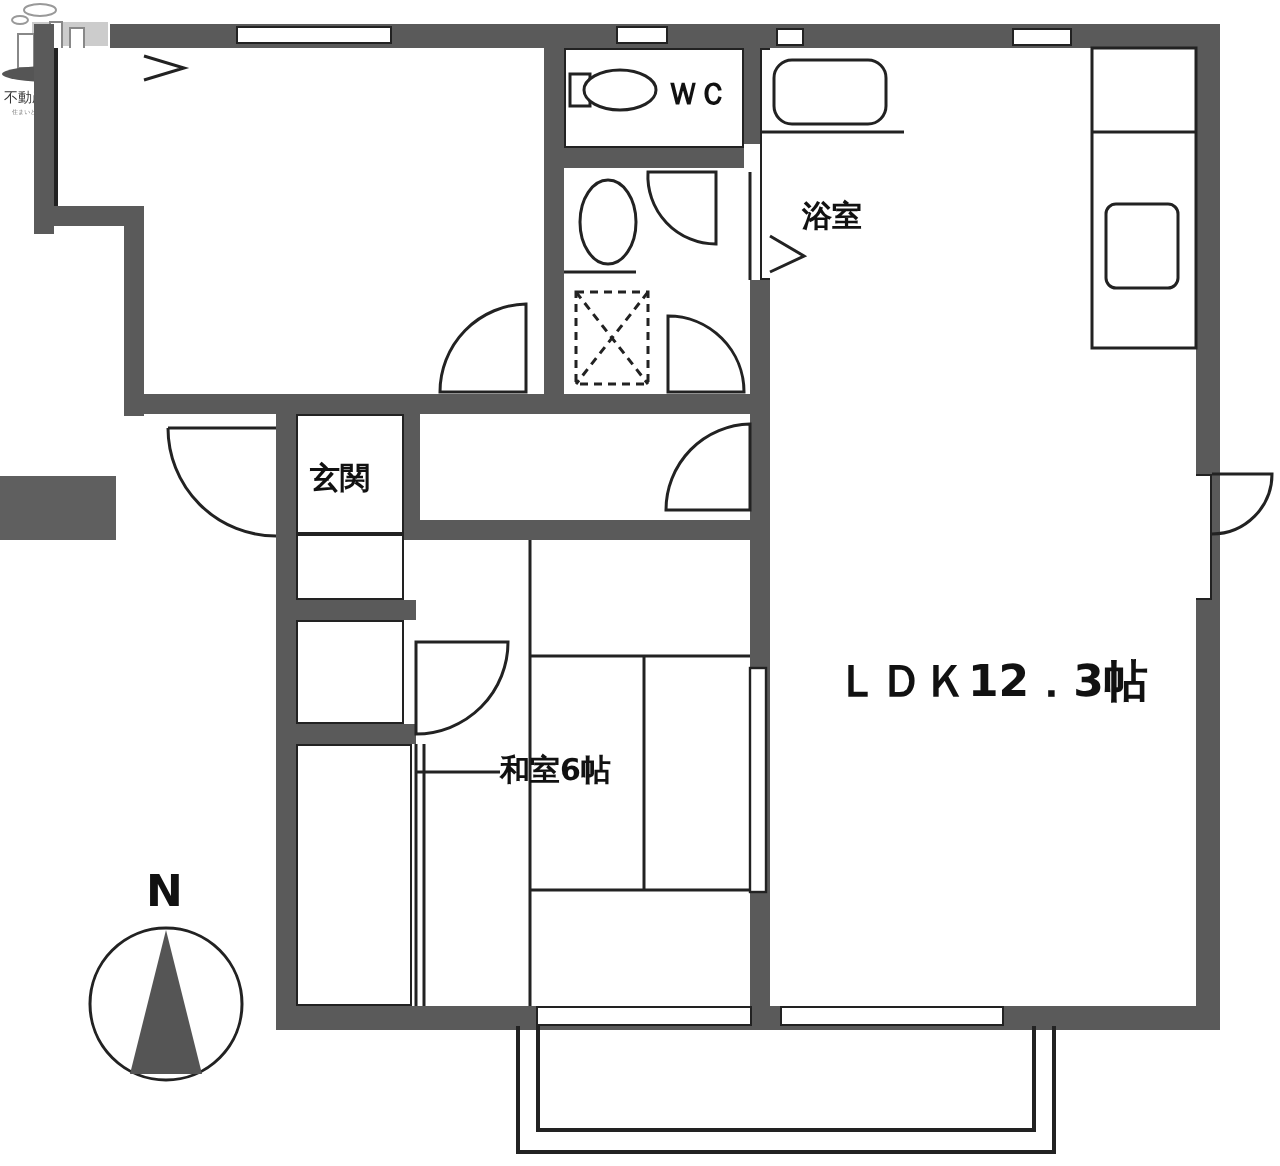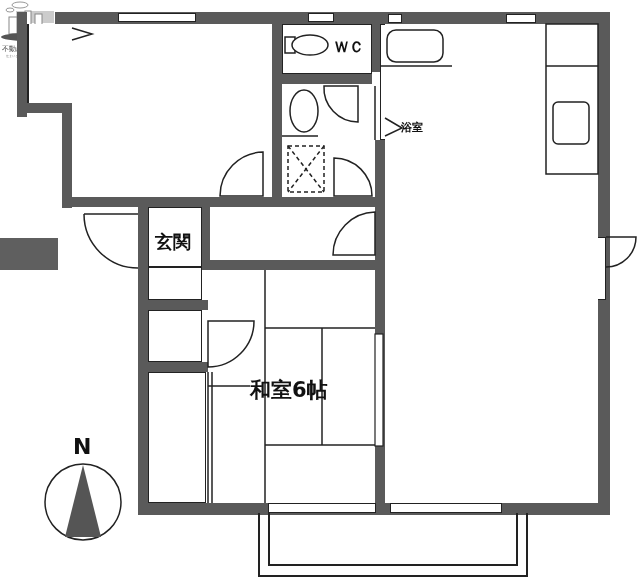--- a/index.html
+++ b/index.html
@@ -133,17 +133,18 @@
 
     <g>
       <circle cx="83" cy="502" r="38" fill="#fff" stroke="#222" stroke-width="1.5"></circle>
       <polygon points="83,465 65,537 101,537" fill="#555"></polygon>
     </g>
   </svg>
 
   <div class="abs" style="left:0;top:238px;width:58px;height:32px;background:#5f5f5f;"></div>
 
   <div class="label" style="left:334px;top:38px;font-size:15px;">ＷＣ</div>
-  <div class="label" style="left:401px;top:120px;font-size:11px;">浴室</div>
-  <div class="label" style="left:155px;top:230px;font-size:18px;">玄関</div>
-  <div class="label" style="left:250px;top:376px;font-size:21px;">和室6帖</div>
+  <div class="label" style="left:401px;top:99px;font-size:15px;">浴室</div>
+  <div class="label" style="left:155px;top:230px;font-size:15px;">玄関</div>
+  <div class="label" style="left:250px;top:376px;font-size:15px;">和室6帖</div>
+  <div class="label" style="left:418px;top:326px;font-size:22px;">ＬＤＫ12．3帖</div>
   <div class="label" style="left:73px;top:434px;font-size:22px;">N</div>
 </div>
 
 </body></html>

